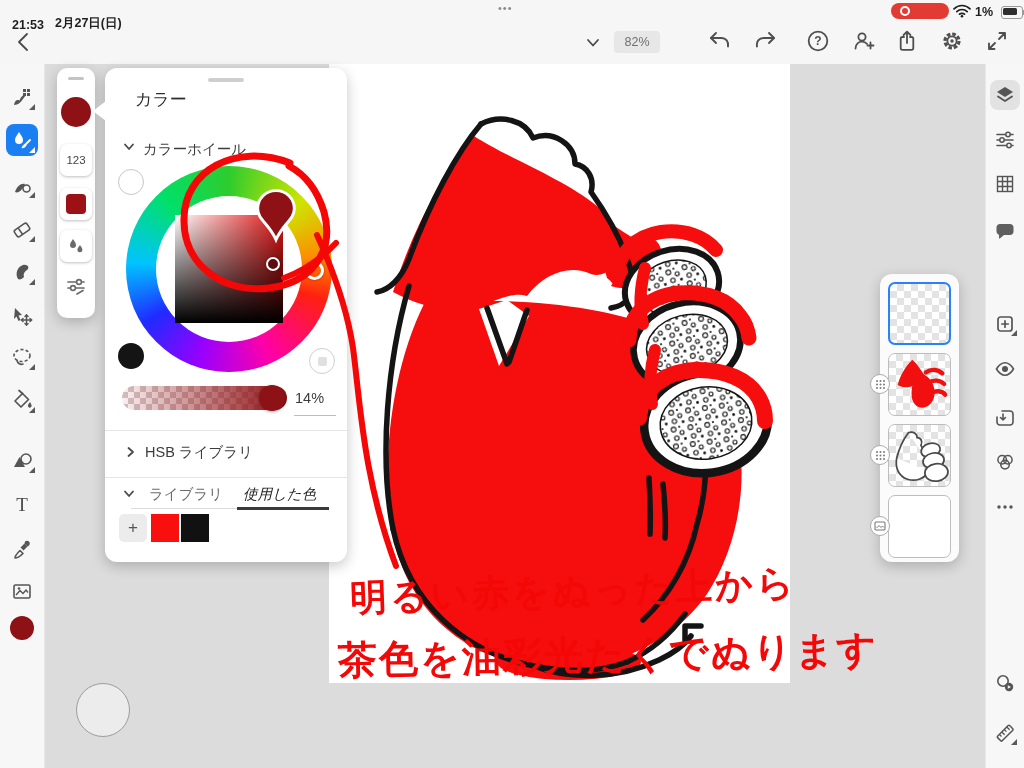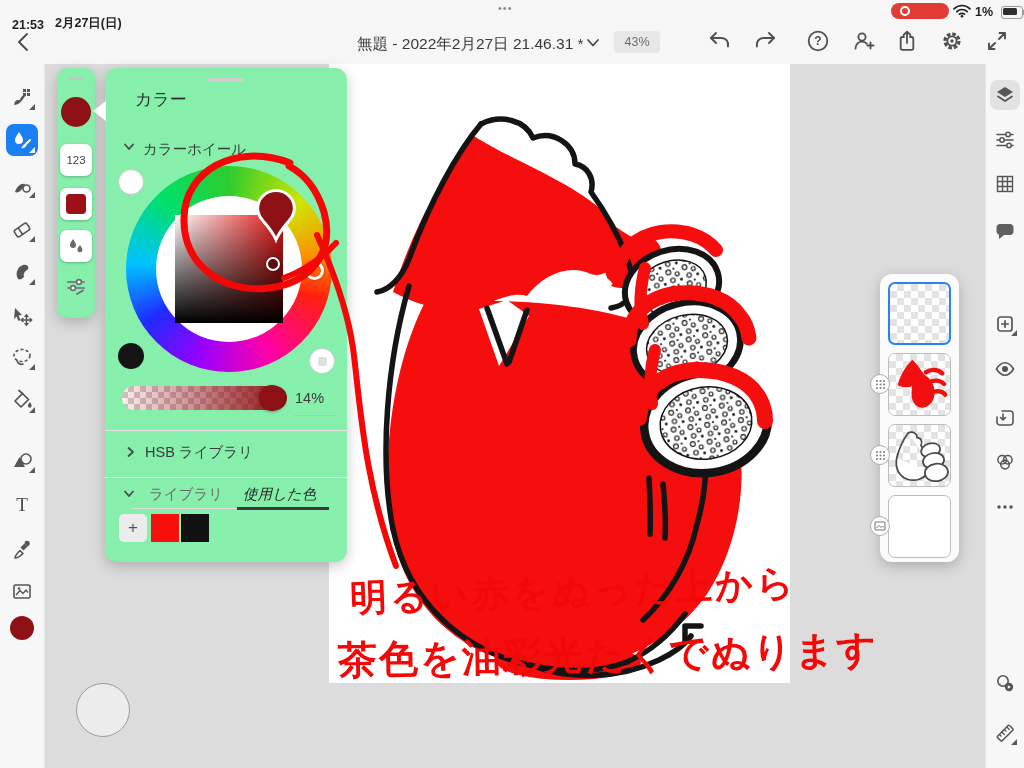--- a/index.html
+++ b/index.html
@@ -18,21 +18,21 @@
   .zoombadge{background:#e7e7e7;border-radius:4px;color:#6f6f6f;font-size:12.5px;
     display:flex;align-items:center;justify-content:center;}
   .toolbox{width:32px;height:32px;display:flex;align-items:center;justify-content:center;border-radius:8px;position:absolute;left:6px;}
   .toolbox.active{background:#1a7ff2;}
   .wedge::after{content:"";position:absolute;right:3px;bottom:3px;width:0;height:0;
     border-style:solid;border-width:0 0 6px 6px;border-color:transparent transparent #5a5a5a transparent;}
   .toolbox.active.wedge::after{border-color:transparent transparent #fff transparent;}
   .rtool{width:30px;height:30px;display:flex;align-items:center;justify-content:center;border-radius:8px;position:absolute;left:990px;}
   .rtool.active{background:#e2e2e2;}
   .canvas{left:329px;top:64px;width:461px;height:619px;background:#ffffff;z-index:5;}
-  .panel{background:#86efac;border-radius:12px;box-shadow:0 4px 14px rgba(0,0,0,.22);}
+  .panel{background:#ffffff;border-radius:12px;box-shadow:0 4px 14px rgba(0,0,0,.22);}
   .checker{background-color:#fff;
     background-image:linear-gradient(45deg,#e3e3e3 25%,transparent 25%,transparent 75%,#e3e3e3 75%),
                      linear-gradient(45deg,#e3e3e3 25%,transparent 25%,transparent 75%,#e3e3e3 75%);
     background-size:14px 14px;background-position:0 0,7px 7px;}
   .popup{left:105px;top:68px;width:242px;height:494px;z-index:30;}
   .popup .handle{position:absolute;left:103px;top:10px;width:36px;height:4px;border-radius:2px;background:#cfcfcf;}
   .ptitle{position:absolute;left:30px;top:20px;font-size:17px;color:#2d2d2d;}
   .seclabel{font-size:14.5px;color:#3c3c3c;}
   .chev{stroke:#4a4a4a;stroke-width:1.8;fill:none;stroke-linecap:round;stroke-linejoin:round;}
   .wheel{position:absolute;left:21px;top:98px;width:206px;height:206px;border-radius:50%;
@@ -85,26 +85,25 @@
   </svg>
   <span class="abs statustext" style="left:975px;top:5px;">1%</span>
   <div class="abs" style="left:1001px;top:6px;width:20px;height:11px;border:1px solid #9a9a9a;border-radius:3px;">
     <div style="position:absolute;left:1px;top:1px;width:14px;height:7px;background:#2e2e2e;border-radius:1.5px;"></div>
     <div style="position:absolute;right:-3px;top:3px;width:2px;height:5px;background:#9a9a9a;border-radius:0 1px 1px 0;"></div>
   </div>
 
   <svg class="abs" style="left:16px;top:32px;" width="16" height="20" viewBox="0 0 16 20">
     <path class="chev" d="M11,2 L3,10 L11,18"></path>
   </svg>
-  <span class="abs title" style="left:357px;top:34px;">無題 - 2022年2月27日 21.46.31 *</span>
   <svg class="abs" style="left:586px;top:38px;" width="14" height="10" viewBox="0 0 14 10">
     <path class="chev" d="M2,2 L7,7.5 L12,2"></path>
   </svg>
   <div class="abs zoombadge" style="left:614px;top:31px;width:46px;height:22px;">
-    <span>43%</span>
+    <span>82%</span>
   </div>
 
   <svg class="abs" style="left:708px;top:29px;" width="24" height="24" viewBox="0 0 24 24">
     <g stroke="#4f4f4f" stroke-width="1.9" fill="none" stroke-linecap="round" stroke-linejoin="round">
       <path d="M8,4 L3,9 L8,14"></path>
         <path d="M3,9 H13.5 C18,9 20.8,12.5 20,17.5"></path>
     </g>
   </svg>
   <svg class="abs" style="left:753px;top:29px;" width="24" height="24" viewBox="0 0 24 24">
     <g stroke="#4f4f4f" stroke-width="1.9" fill="none" stroke-linecap="round" stroke-linejoin="round">

